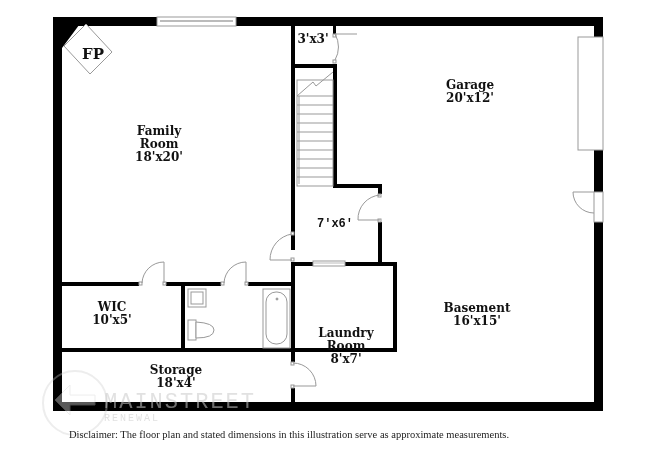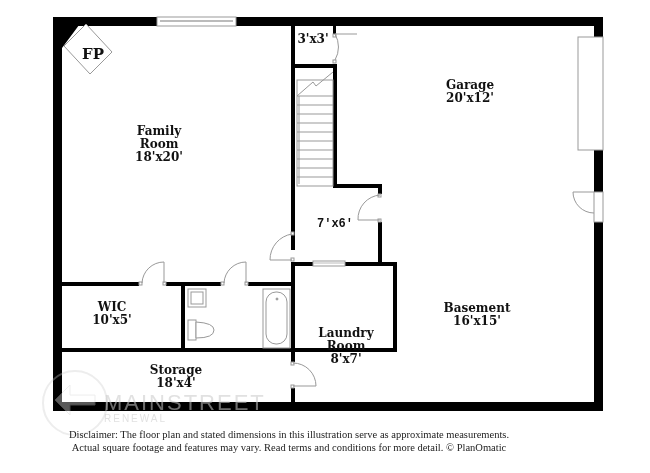--- a/index.html
+++ b/index.html
@@ -19,21 +19,21 @@
     .label span { display: block; }
     .fp-label {
       position: absolute;
       font-family: "DejaVu Serif", "Liberation Serif", serif;
       font-weight: bold;
       font-size: 15px;
       color: #111;
     }
     .watermark {
       position: absolute;
-      font-family: Liberation Sans, sans-serif;
+      font-family: Liberation Mono, monospace;
       color: rgba(200,200,200,0.55);
       letter-spacing: 2px;
     }
     .disclaimer {
       position: absolute;
       left: 0; width: 578px;
       top: 428px;
       text-align: center;
       font-family: "Liberation Serif", "DejaVu Serif", serif;
       font-size: 10.5px;
@@ -234,14 +234,13 @@
 <div class="label" style="left:176px; top:364px;">
   <span>Storage</span>
   <span>18'x4'</span>
 </div>
 
 <div class="watermark" style="left:104px; top:390px; font-size:22px;">MAINSTREET</div>
 <div class="watermark" style="left:104px; top:413px; font-size:10px;">RENEWAL</div>
 
 <div class="disclaimer">
   <span>Disclaimer: The floor plan and stated dimensions in this illustration serve as approximate measurements.</span>
-  <span>Actual square footage and features may vary. Read terms and conditions for more detail. © PlanOmatic</span>
 </div>
 
 </body></html>

